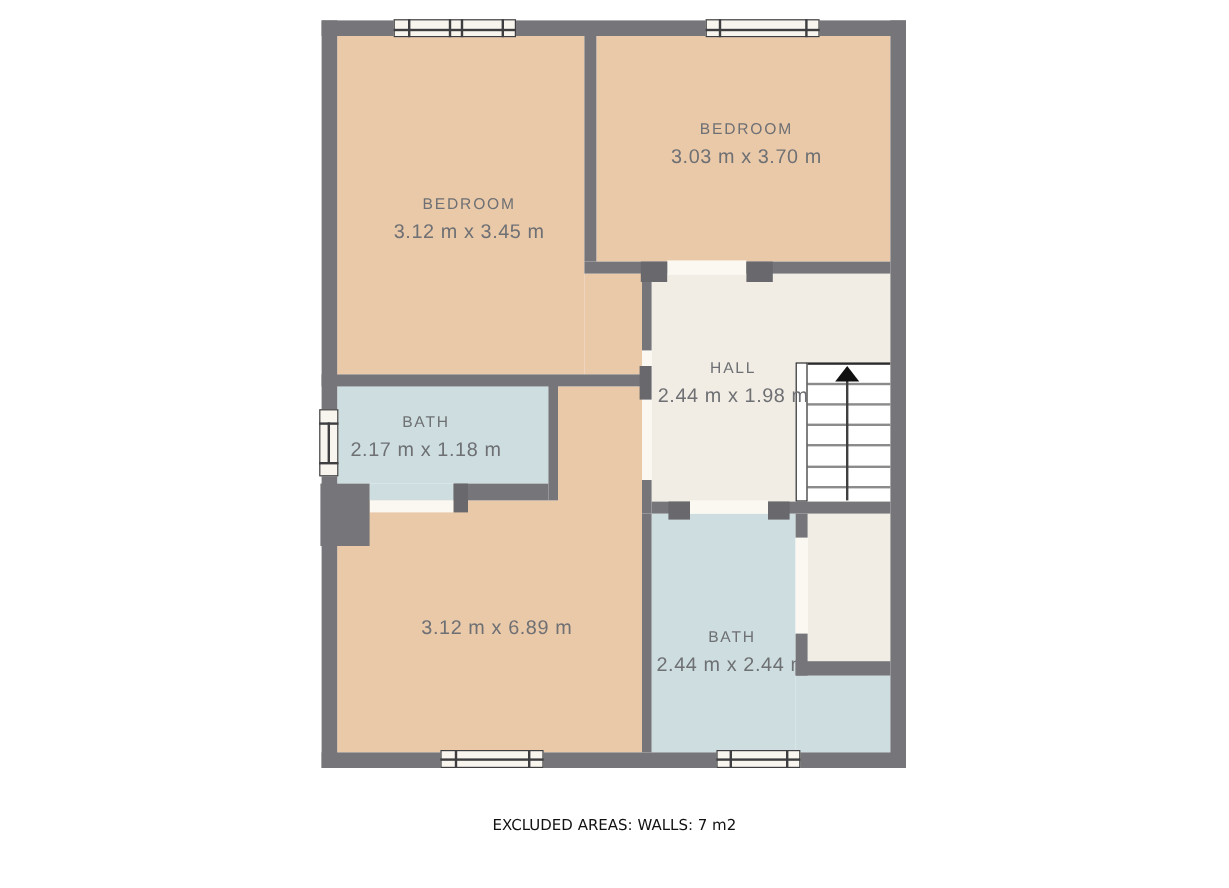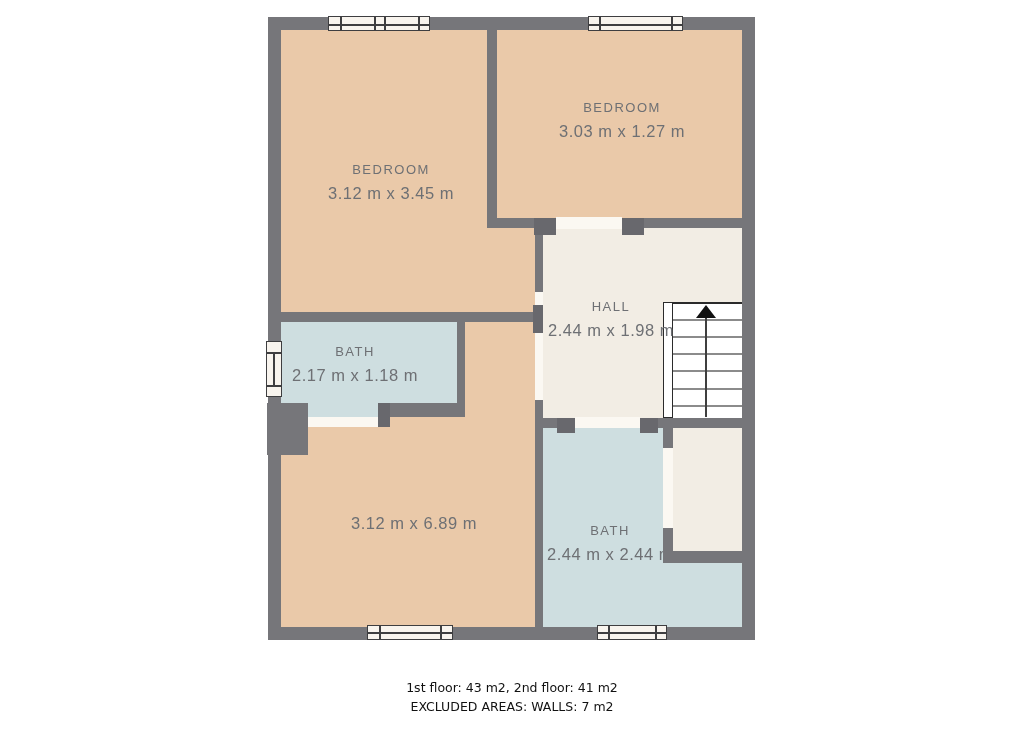--- a/index.html
+++ b/index.html
@@ -76,21 +76,21 @@
     <div class="lay2 doorgap" style="left:308px;top:417px;width:70px;height:10px;"></div>
     <div class="lay2 doorgap" style="left:575px;top:417px;width:65px;height:11px;"></div>
     <div class="lay2 doorgap" style="left:663px;top:448px;width:10px;height:80px;"></div>
 
     <div class="room-label" style="left:391px;top:159px;">
       <span class="room-name">BEDROOM</span>
       <span class="room-dims">3.12 m x 3.45 m</span>
     </div>
     <div class="room-label" style="left:622px;top:97px;">
       <span class="room-name">BEDROOM</span>
-      <span class="room-dims">3.03 m x 1.27 m</span>
+      <span class="room-dims">3.03 m x 3.70 m</span>
     </div>
     <div class="room-label" style="left:611px;top:296px;">
       <span class="room-name">HALL</span>
       <span class="room-dims">2.44 m x 1.98 m</span>
     </div>
     <div class="room-label" style="left:355px;top:341px;">
       <span class="room-name">BATH</span>
       <span class="room-dims">2.17 m x 1.18 m</span>
     </div>
     <div class="room-label" style="left:414px;top:510px;">
@@ -152,16 +152,15 @@
       <div class="whc" style="top:6px;"></div>
     </div>
     <div class="window" style="left:597px;top:625px;width:70px;height:15px;">
       <div class="wv" style="left:10px;"></div>
       <div class="wv" style="left:57px;"></div>
       <div class="whc" style="top:6px;"></div>
     </div>
   </div>
 
   <div id="footer">
-    <div class="l2">1st floor: 43 m2, 2nd floor: 41 m2</div>
     <div class="l3">EXCLUDED AREAS: WALLS: 7 m2</div>
   </div>
 </div>
 
 </body></html>

